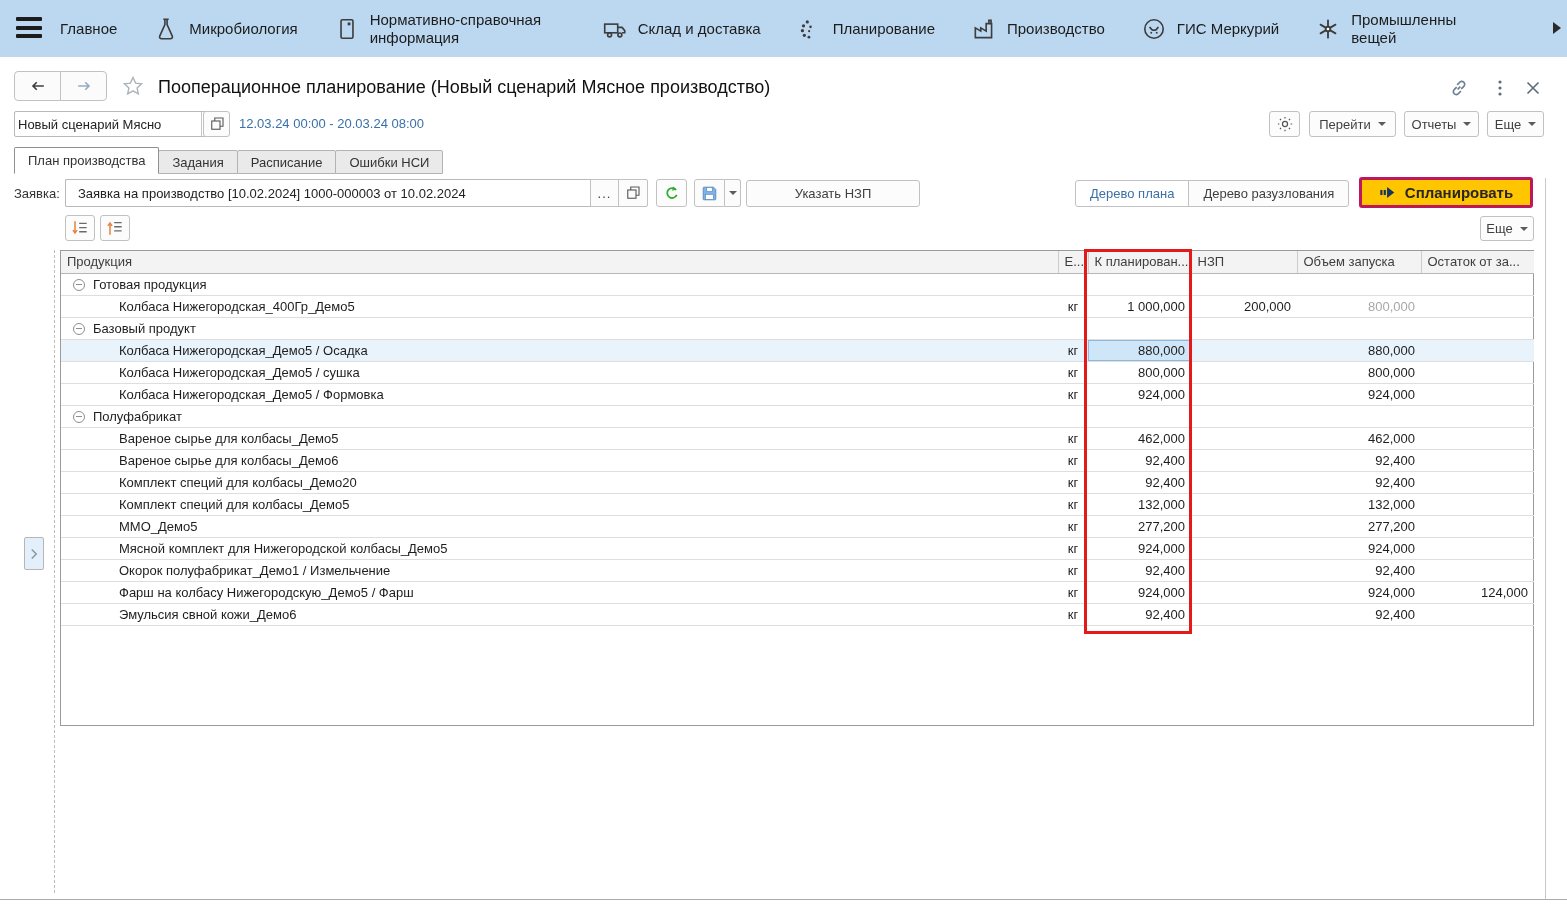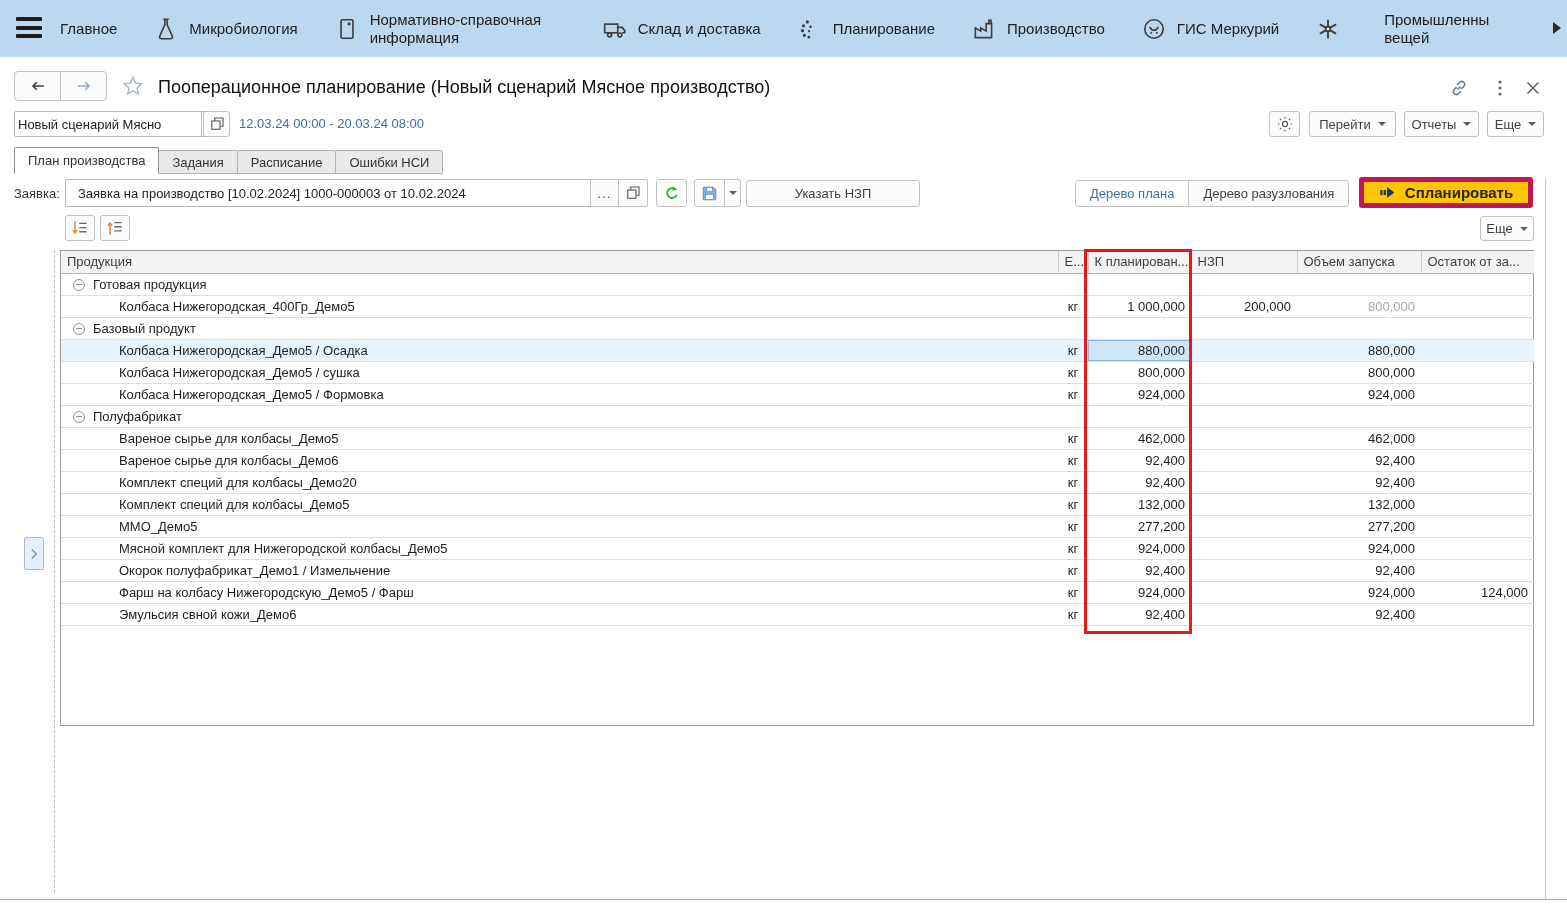--- a/index.html
+++ b/index.html
@@ -9,21 +9,21 @@
   
   .topbar{position:absolute;left:0;top:0;width:1567px;height:57px;background:var(--topbar-bg,#bcd8f0);}
   .hamburger{position:absolute;left:16px;top:17px;width:26px;height:22px;cursor:pointer;}
   .hamburger span{display:block;height:4px;background:#1c1c1c;border-radius:1px;margin-bottom:4.5px;}
   .navitems{position:absolute;left:60px;top:0;height:57px;width:1470px;display:flex;align-items:center;gap:36px;overflow:hidden;}
   .nav-item{display:flex;align-items:center;gap:10px;font-size:15px;color:#1c1c1c;cursor:pointer;flex:0 0 auto;}
   .nav-item .nav-ico{width:26px;height:26px;flex:0 0 auto;}
   .nav-item .nav-ico svg{width:26px;height:26px;display:block;}
   .nav-item .lbl{line-height:1.2;white-space:normal;}
   .nav-item.wrap .lbl{max-width:196px;}
-  .nav-item.clip .lbl{max-width:118px;overflow:hidden;margin-left:33px;}
+  .nav-item.clip .lbl{max-width:118px;overflow:hidden;}
   .nav-more{position:absolute;right:4px;top:20px;width:12px;height:16px;cursor:pointer;}
 
   
   .histgroup{position:absolute;left:14px;top:71px;display:flex;}
   .histbtn{width:45px;height:28px;background:#fbfbfb;border:1px solid #c1c1c1;display:flex;align-items:center;justify-content:center;cursor:pointer;}
   .histbtn svg{width:20px;height:20px;}
   .histbtn.first{border-radius:4px 0 0 4px;}
   .histbtn.second{border-radius:0 4px 4px 0;margin-left:-1px;}
   .fav-star{position:absolute;left:121px;top:74px;width:24px;height:24px;cursor:pointer;}
   .page-title{position:absolute;left:158px;top:74px;font-size:18px;color:#111;line-height:26px;white-space:nowrap;}
@@ -61,21 +61,21 @@
   .savegrp{position:absolute;left:694px;top:179px;display:flex;height:28px;}
   .savegrp .seg{box-sizing:border-box;height:28px;background:#fcfcfc;border:1px solid #c1c1c1;display:flex;align-items:center;justify-content:center;cursor:pointer;}
   .savegrp .seg.icon{width:31px;border-radius:3px 0 0 3px;}
   .savegrp .seg.caret{width:16px;border-left:none;border-radius:0 3px 3px 0;}
   .savegrp .seg.caret::after{content:"";border:4px solid transparent;border-top-color:#5c5c5c;transform:translateY(2px);}
   .b-wip{position:absolute;left:746px;top:180px;width:174px;height:27px;}
   .treegrp{position:absolute;left:1075px;top:180px;display:flex;height:33px;}
   .treegrp .tbtn{box-sizing:border-box;height:27px;padding:0 14px;display:flex;align-items:center;background:#fff;border:1px solid #c1c1c1;font-size:13px;cursor:pointer;}
   .tbtn.plan{color:var(--link-blue,#3b70a8);border-radius:3px 0 0 3px;}
   .tbtn.expl{color:#3f3f3f;border-radius:0 3px 3px 0;margin-left:-1px;background:#fcfcfc;}
-  .b-plan{position:absolute;left:1359px;top:177px;width:174px;height:31px;box-sizing:border-box;background:var(--accent-yellow,#ffc600);border:5px solid #be185d;border-radius:3px;display:flex;align-items:center;justify-content:center;gap:9px;font-size:15px;font-weight:bold;color:#262626;cursor:pointer;}
+  .b-plan{position:absolute;left:1359px;top:177px;width:174px;height:31px;box-sizing:border-box;background:var(--accent-yellow,#ffc600);border:3px solid #be185d;border-radius:3px;display:flex;align-items:center;justify-content:center;gap:9px;font-size:15px;font-weight:bold;color:#262626;cursor:pointer;}
   .b-plan svg{width:17px;height:17px;}
 
   
   .b-expand{left:65px;top:215px;width:30px;height:26px;}
   .b-collapse{left:100px;top:215px;width:30px;height:26px;}
   .sqbtn svg.list{width:20px;height:20px;}
   .b-more-grid{position:absolute;left:1480px;top:216px;width:54px;height:25px;}
 
   
   .side-toggle{position:absolute;left:24px;top:537px;width:20px;height:33px;box-sizing:border-box;background:#e3f0fb;border:1px solid #b6b6b6;border-radius:2px;display:flex;align-items:center;justify-content:center;cursor:pointer;}

